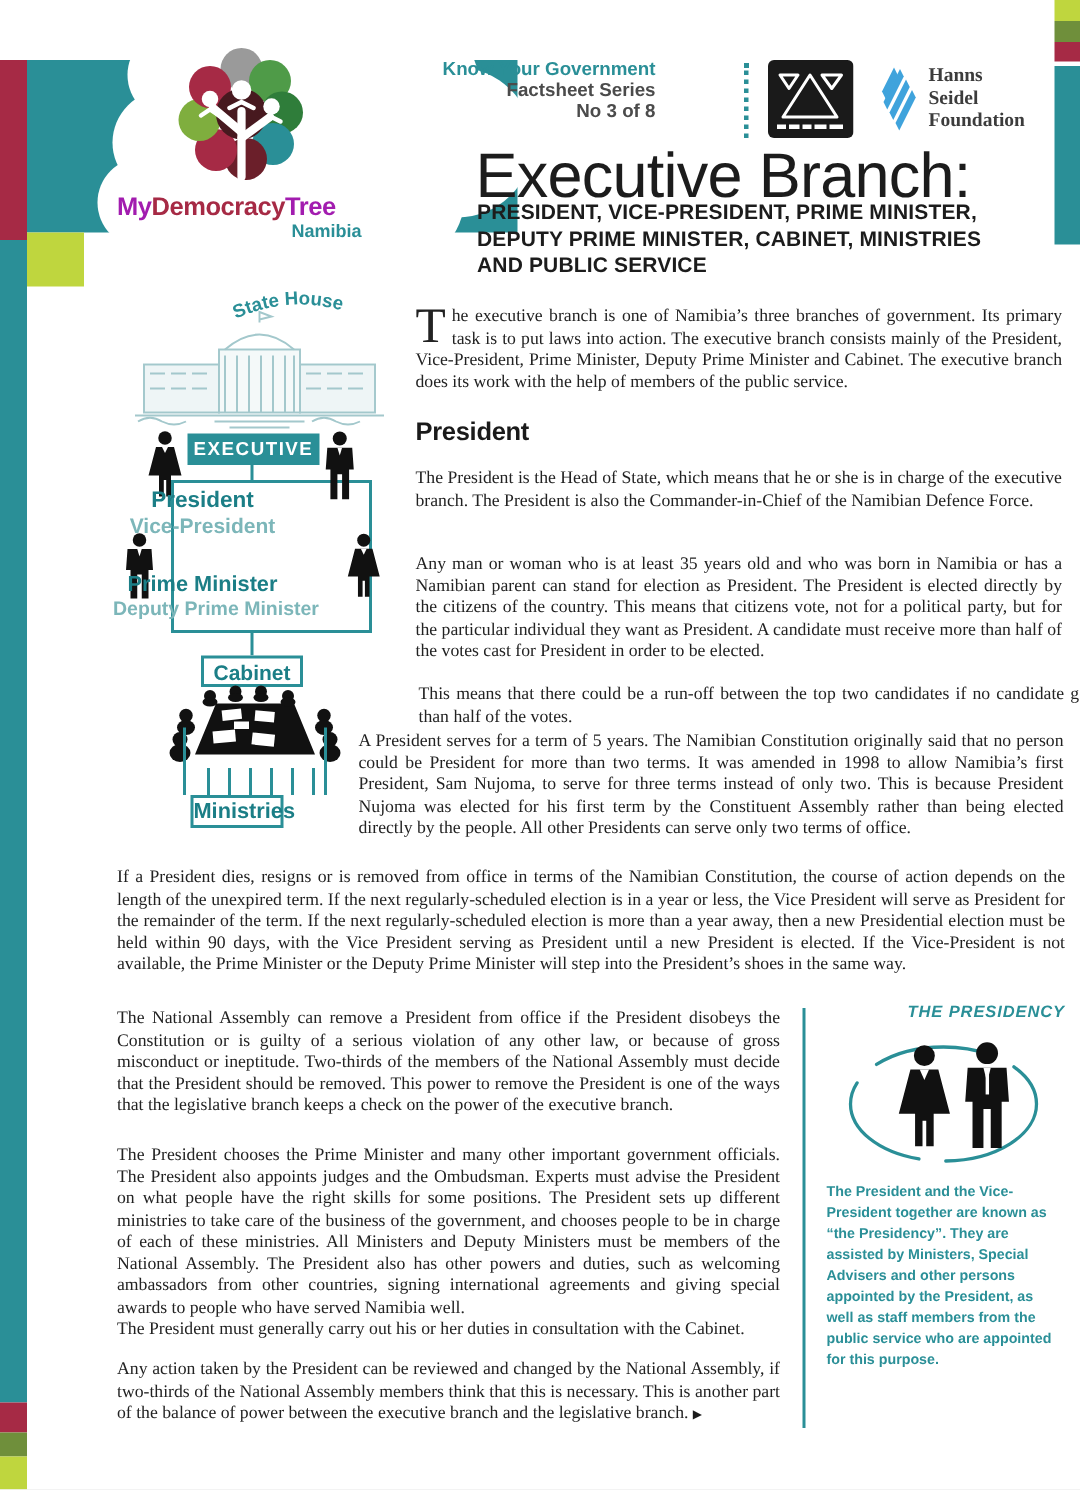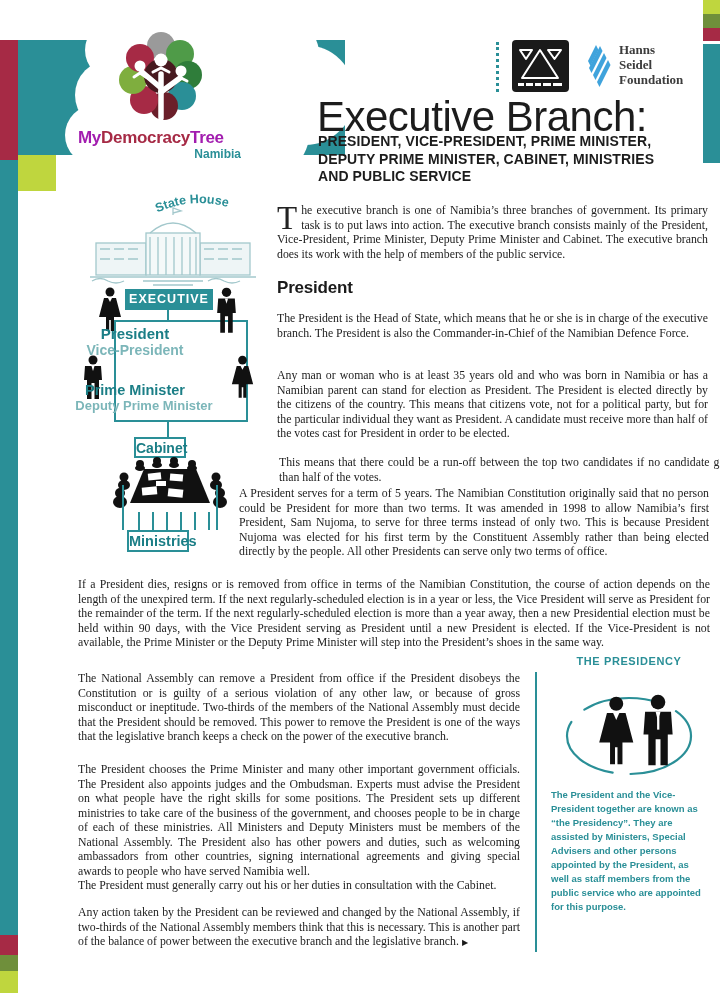--- a/index.html
+++ b/index.html
@@ -46,31 +46,31 @@
   .house-svg { position:absolute; left:88px; top:22px; width:170px; height:80px; }
   .exec-box { position:absolute; left:125px; top:104px; width:88px; height:21px; background:#2a8f97; color:#fff; font-weight:bold; font-size:12.5px; letter-spacing:1px; text-align:center; line-height:21px; }
   .fig { position:absolute; }
   .lbl { position:absolute; width:100%; text-align:center; font-weight:bold; }
   .lbl-president { top:140px; left:0; color:#1b7e86; font-size:15px; }
   .lbl-vice      { top:157px; left:0; color:#7cb6b9; font-size:14px; }
   .lbl-pm        { top:197px; left:0; color:#1b7e86; font-size:14.5px; }
   .lbl-dpm       { top:213px; left:0; color:#7cb6b9; font-size:13px;padding-left:18px; }
   .conn { position:absolute; background:#2a8f97; }
   .outline-box { position:absolute; border:2px solid #2a8f97; background:#fff; color:#1b7e86; font-weight:bold; text-align:center; }
-  .cabinet-box   { left:134px; top:252px; width:52px; height:21px; font-size:14px; line-height:18px; }
+  .cabinet-box   { left:134px; top:252px; width:68px; height:21px; font-size:14px; line-height:18px; }
   .ministries-box{ left:127px; top:345px; width:62px; height:22px; font-size:14.5px; line-height:19px; }
   .table-svg { position:absolute; left:112px; top:270px; width:116px; height:60px; }
   
   .para { position:absolute; font-family:"Liberation Serif", serif; font-size:11.8px; line-height:14.5px; color:#222; text-align:justify; }
   .dropcap { float:left; font-size:33px; line-height:26px; padding-right:4px; padding-top:2px; font-family:"Liberation Serif", serif; }
   .section-heading { position:absolute; left:277px; top:278px; font-size:17px; font-weight:bold; color:#1a1a1a; letter-spacing:-0.2px; }
   .marker { font-family:"Liberation Sans", sans-serif; font-size:8px; color:#1a1a1a; }
   
   .side-divider { position:absolute; left:535px; top:672px; width:2px; height:280px; background:#2a8f97; }
-  .side-heading { position:absolute; left:548px; top:655px; width:162px; text-align:center; color:#2a8f97; font-weight:bold; font-size:11px; letter-spacing:0.6px; }
+  .side-heading { position:absolute; left:548px; top:669px; width:162px; text-align:right; color:#2a8f97; font-weight:bold; font-size:11px; letter-spacing:0.6px;font-style:italic; }
   .side-icon { position:absolute; left:555px; top:688px; width:148px; height:94px; }
   .side-body { position:absolute; left:551px; top:788px; width:156px; text-align:left; color:#2a8f97; font-weight:bold; font-size:9.5px; line-height:14px; }
 </style>
 </head>
 <body>
 
 <div class="page">
 
   <div class="bar rb-lime"></div>
   <div class="bar rb-olive"></div>
@@ -125,20 +125,25 @@
       <path d="M35 42 L43 38 L51 42"></path>
       <path d="M16 47 L22 43 L28 47"></path>
       <path d="M57 51 L63 48 L69 51"></path>
     </g>
   </svg>
   <div class="brand-line">
     <span class="brand-my">My</span><span class="brand-demo">Democracy</span><span class="brand-tree">Tree</span>
   </div>
   <div class="brand-country">Namibia</div>
 
+  <div class="series-meta">
+    <div class="l1">Know Your Government</div>
+    <div class="l2">Factsheet Series</div>
+    <div class="l3">No 3 of 8</div>
+  </div>
   <div class="dotted-divider"></div>
   <svg class="nid-logo" viewBox="0 0 57 52">
     <rect x="0" y="0" width="57" height="52" rx="4" fill="#1a1a1a"></rect>
     <g stroke="#ffffff" stroke-width="2" fill="none" stroke-linejoin="round">
       <path d="M28 10 L46 38 L10 38 Z"></path>
       <path d="M8 10 L20 10 L14 19 Z"></path>
       <path d="M36 10 L49 10 L42.5 19 Z"></path>
     </g>
     <g fill="#ffffff">
       <rect x="6" y="43" width="6" height="3"></rect>

